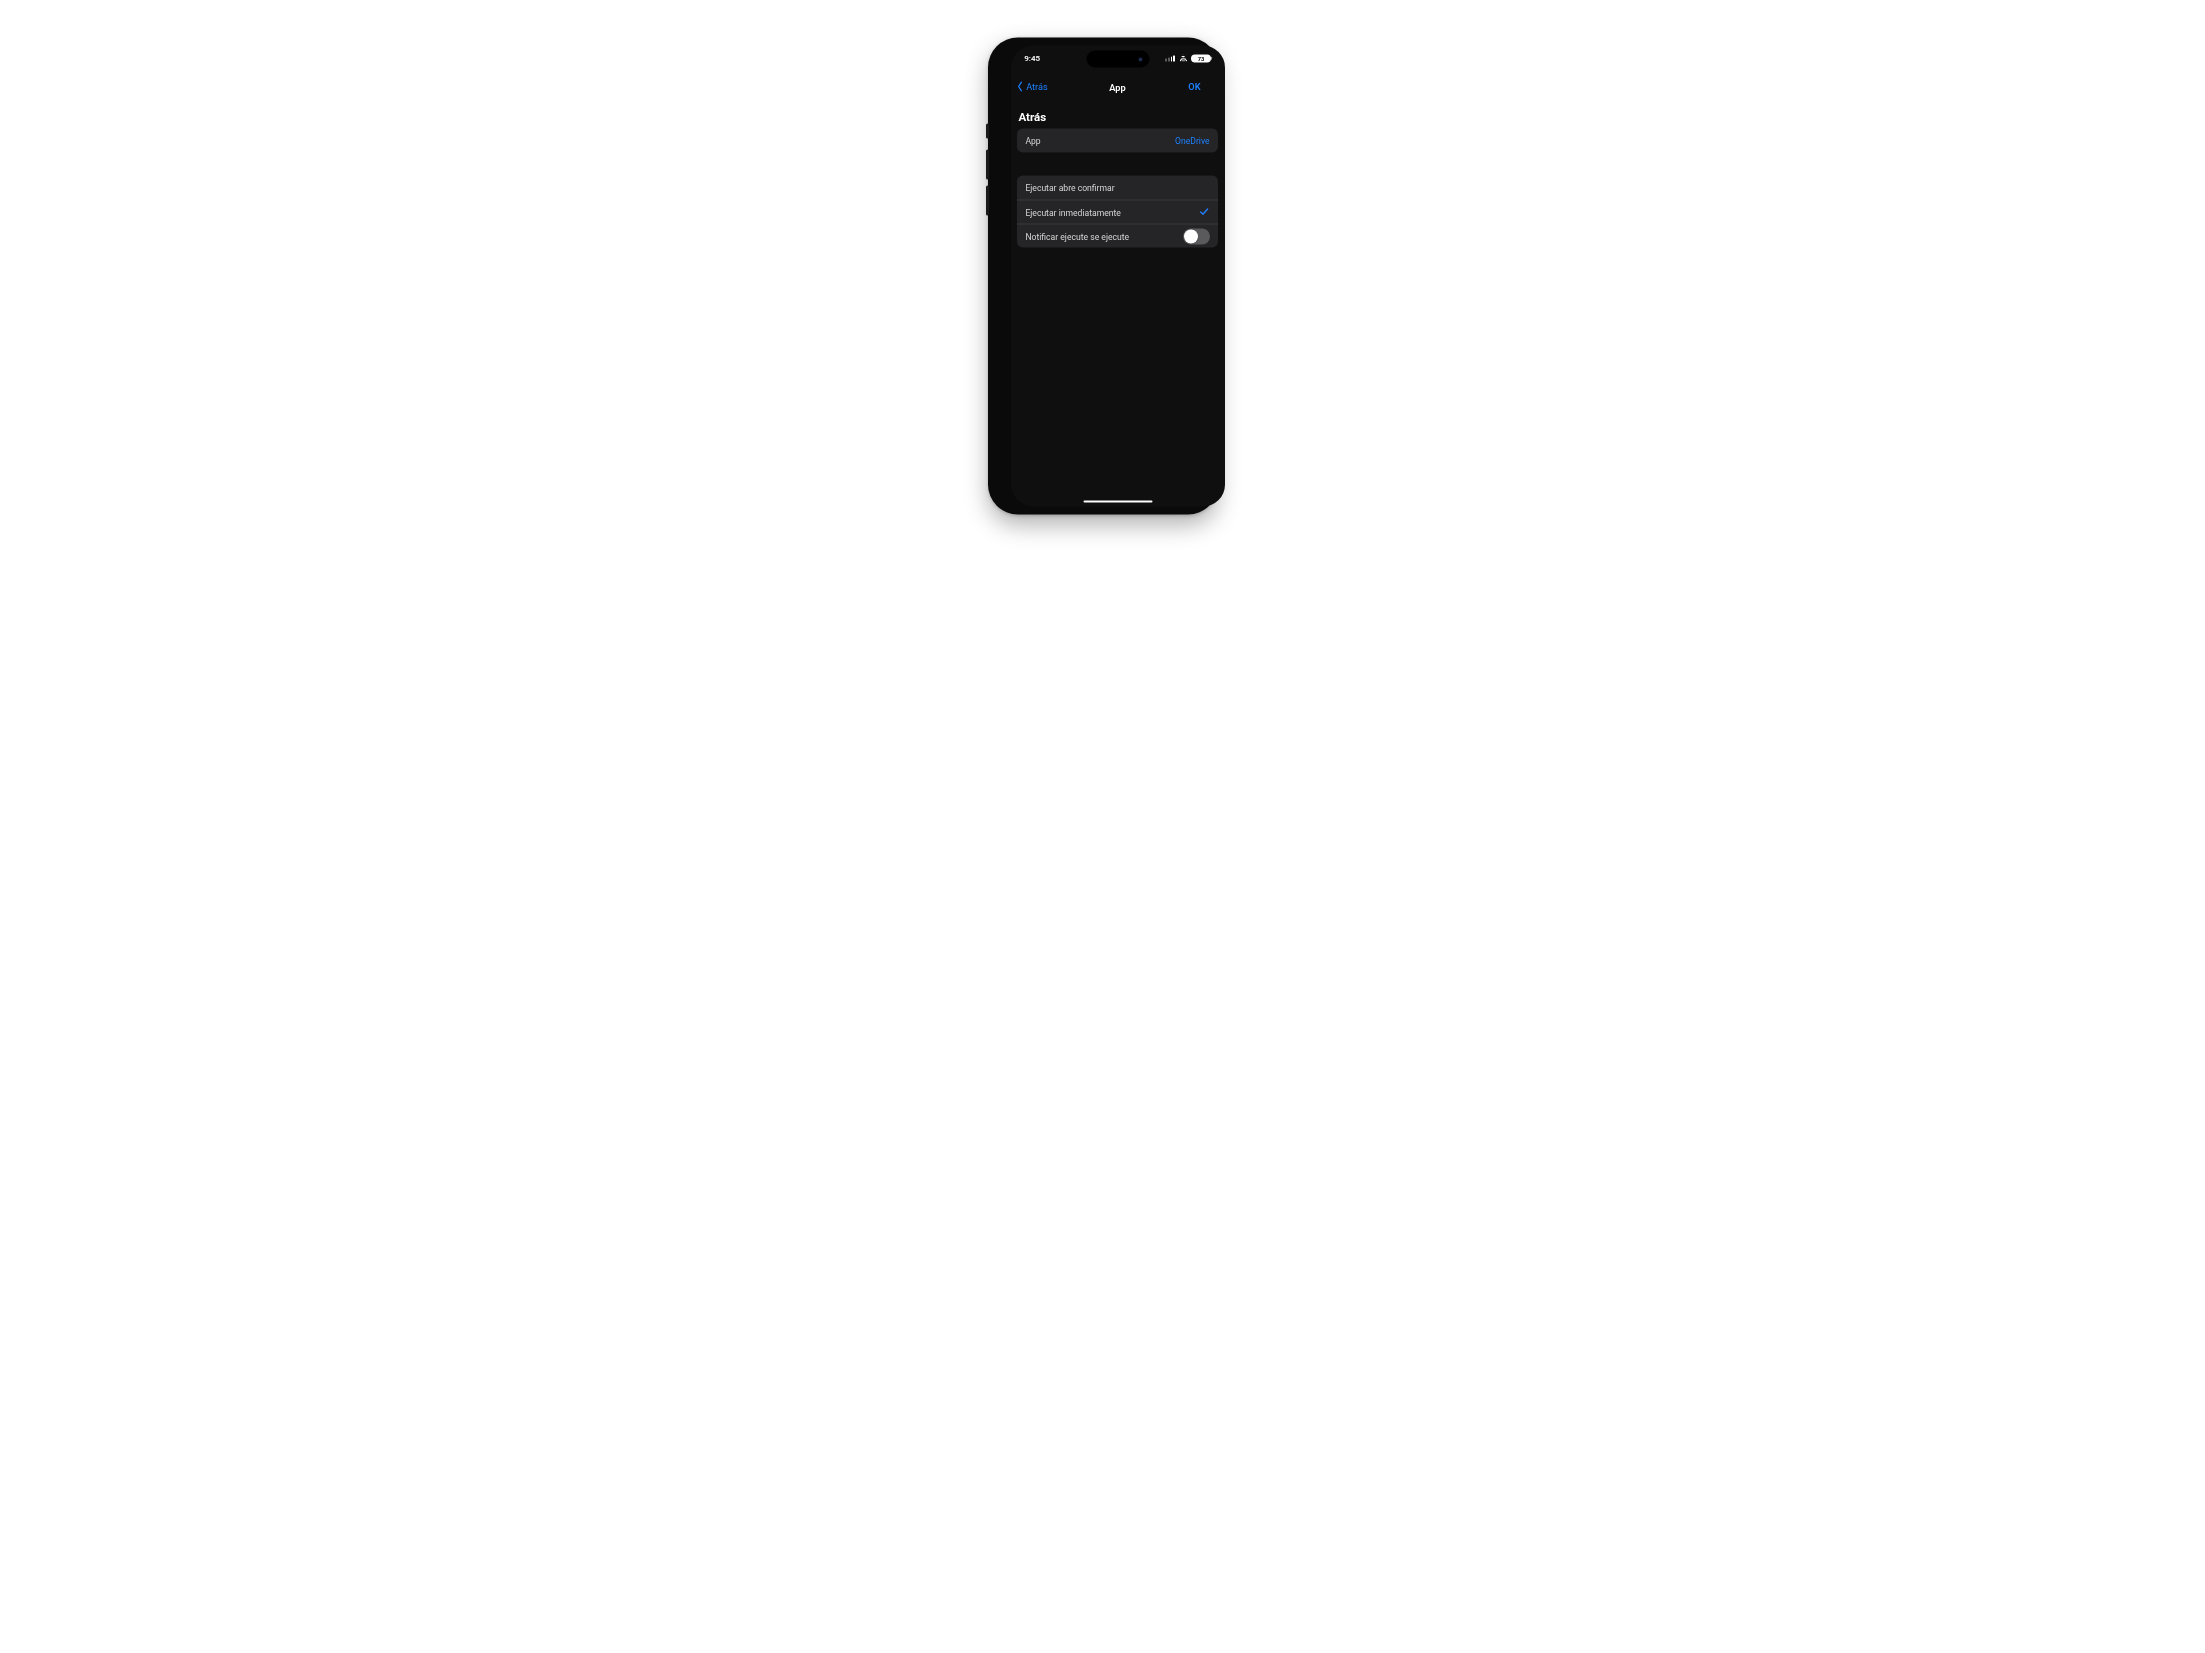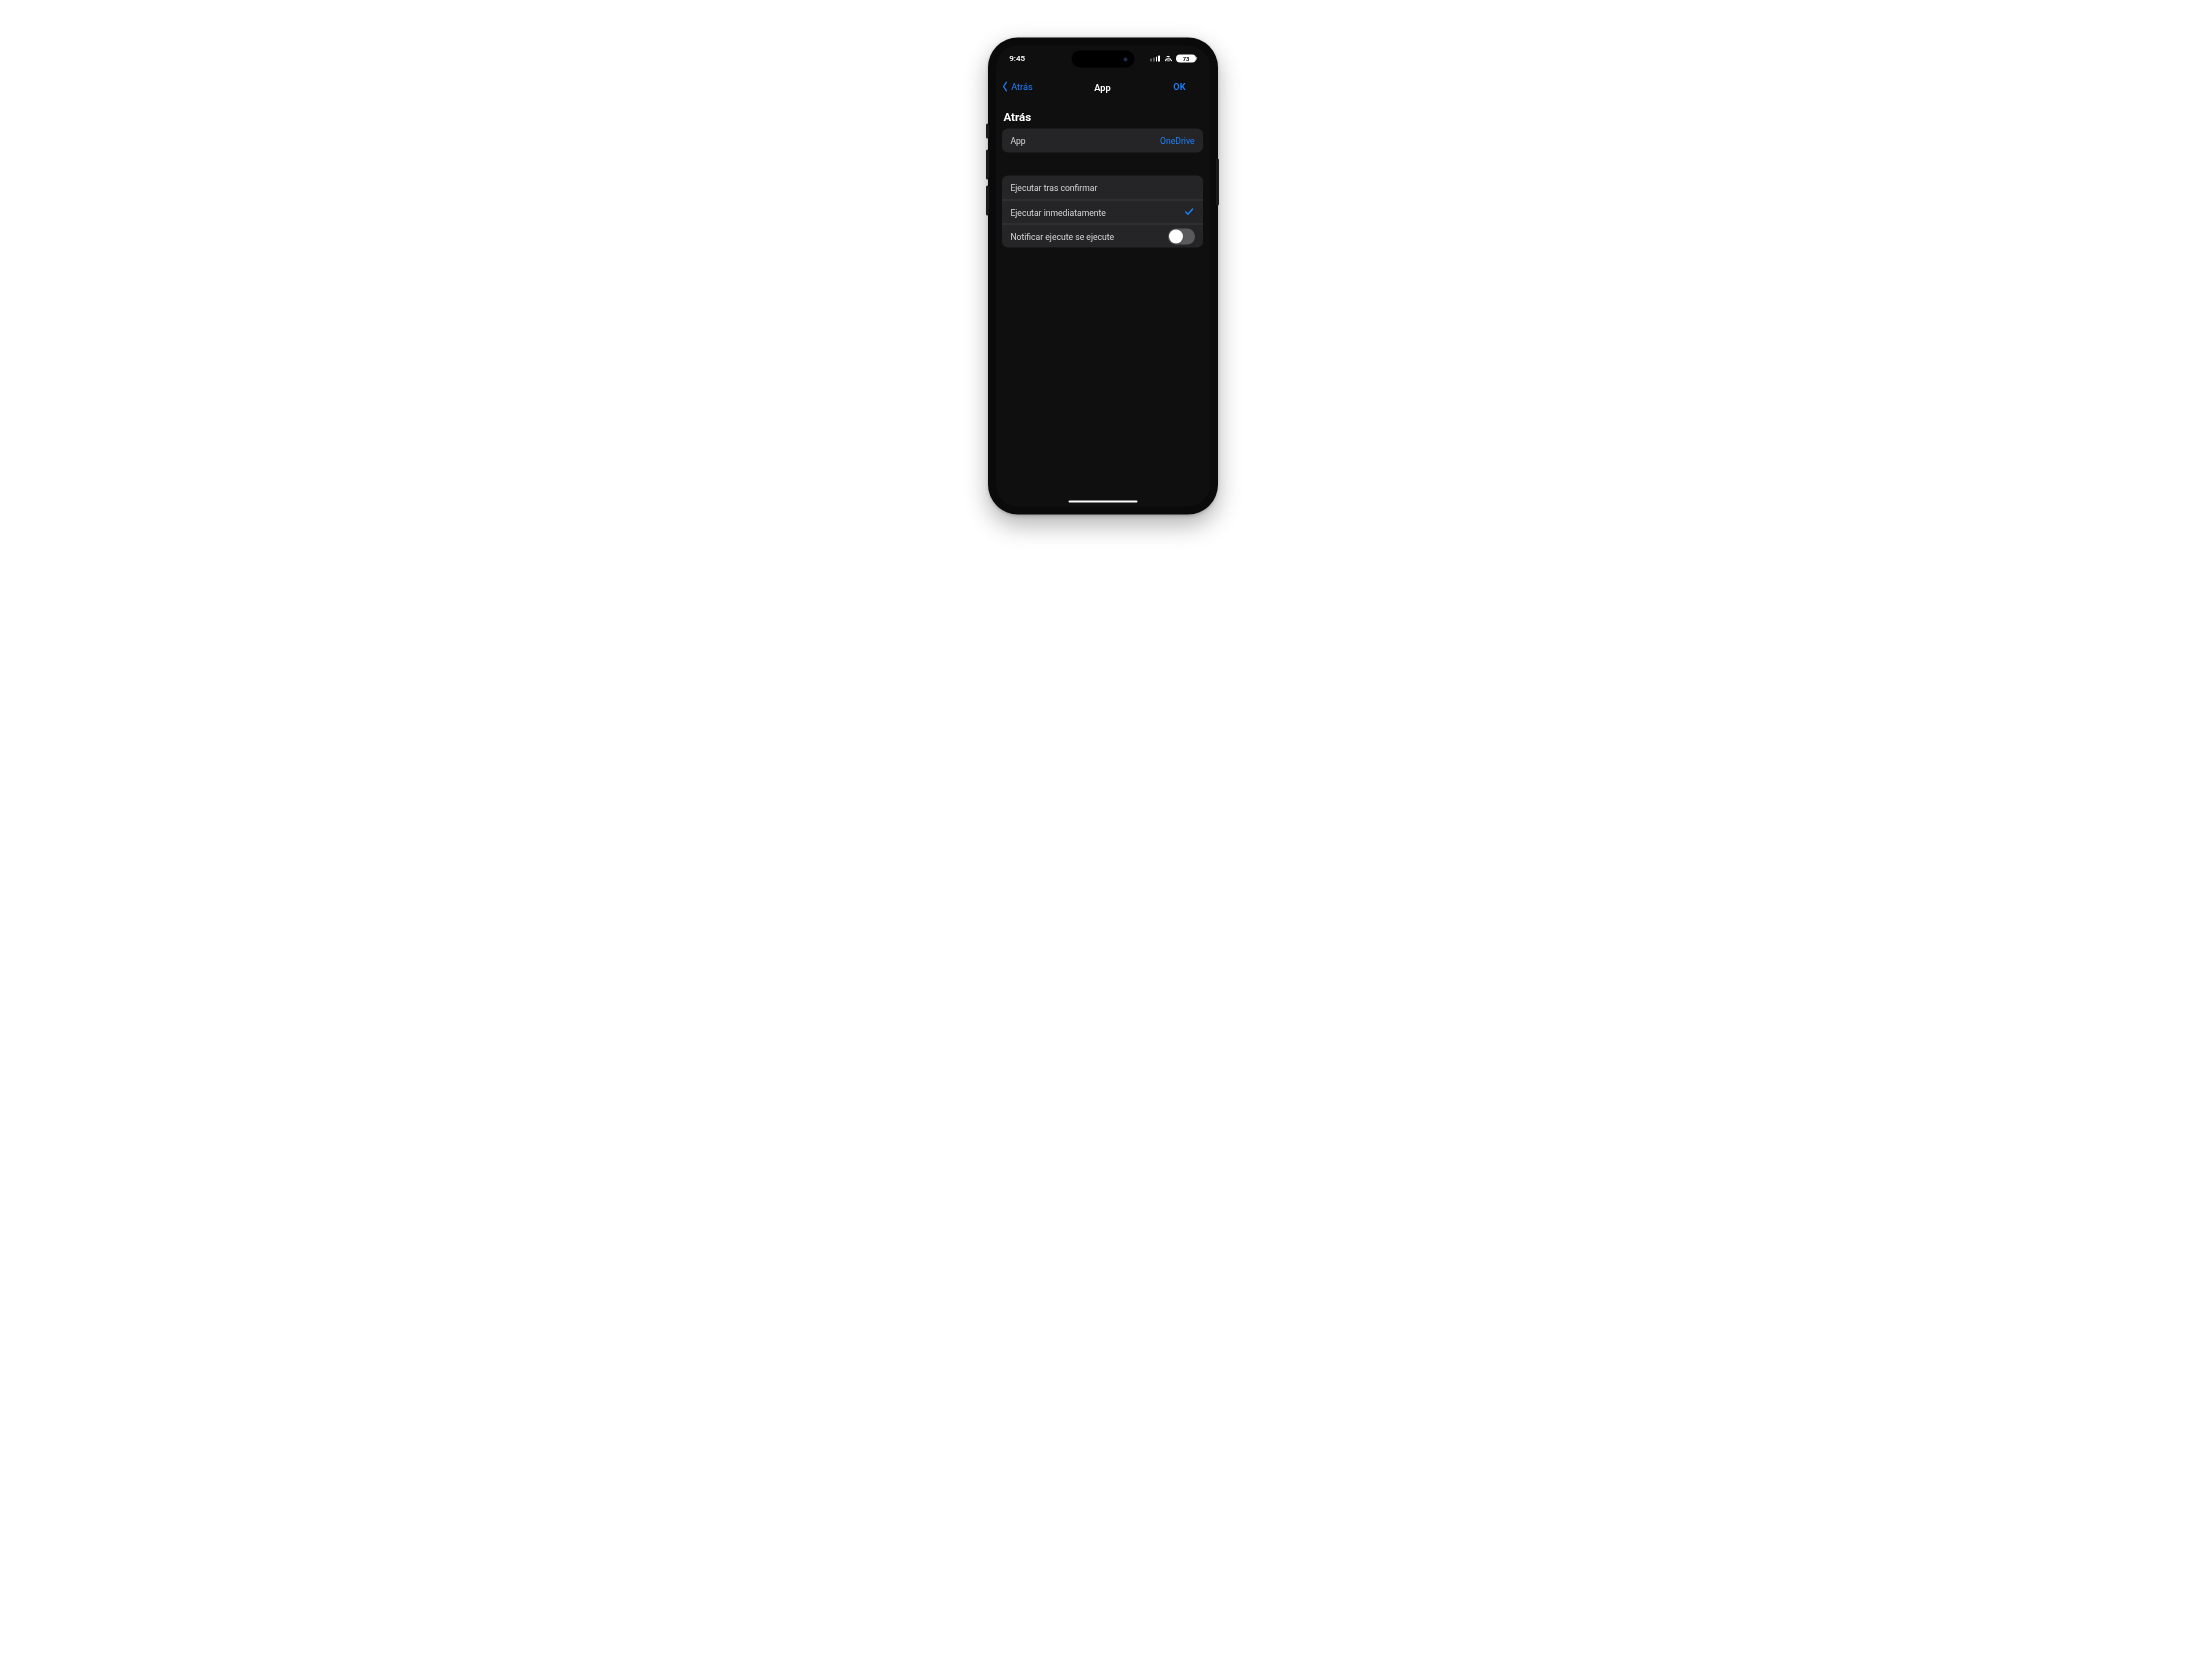--- a/index.html
+++ b/index.html
@@ -59,20 +59,21 @@
   .btn-power { right: -1.1px; top: 121px; width: 2.3px; height: 47px; }
 
   .screen {
     position: relative;
     width: 100%;
     height: 100%;
     background: var(--screen-bg);
     border-radius: calc(var(--corner) - var(--bezel));
     overflow: hidden;
     color: var(--text);
+    margin-left: 15px;
   }
 
   
   .island {
     position: absolute;
     top: 5.7px;
     left: 50%;
     transform: translateX(-50%);
     width: 63px;
     height: 17px;
@@ -375,21 +376,21 @@
           <div class="row">
             <span>App</span>
             <span class="value-link">OneDrive</span>
           </div>
         </div>
 
 
         <div class="card options-card">
 
           <div class="row">
-            <span>Ejecutar tras confirmar</span>
+            <span>Ejecutar abre confirmar</span>
             <span></span>
           </div>
 
           <div class="row">
             <span>Ejecutar inmediatamente</span>
             <span class="check-mark">
               <svg viewBox="0 0 18 18">
                 <path d="M3 9.5 L7 13.5 L15 4.5" fill="none" stroke="currentColor" stroke-width="2.4" stroke-linecap="round" stroke-linejoin="round"></path>
               </svg>
             </span>

